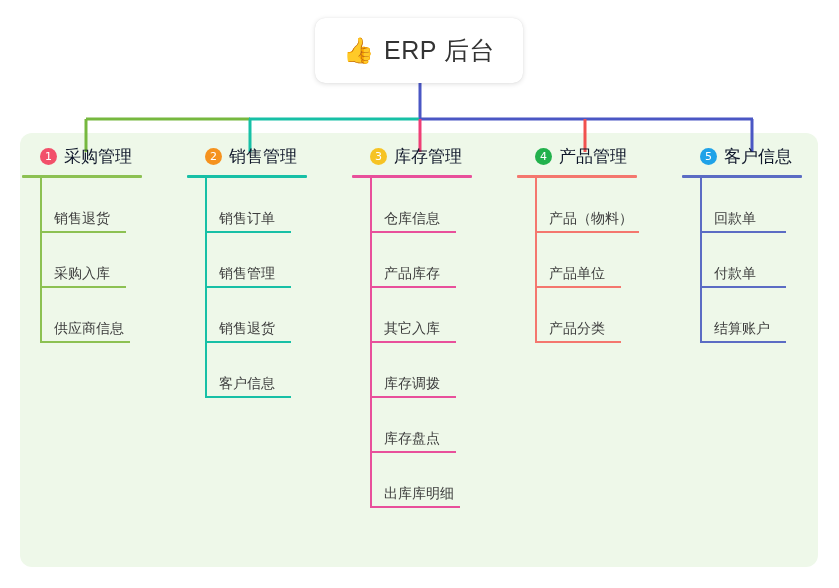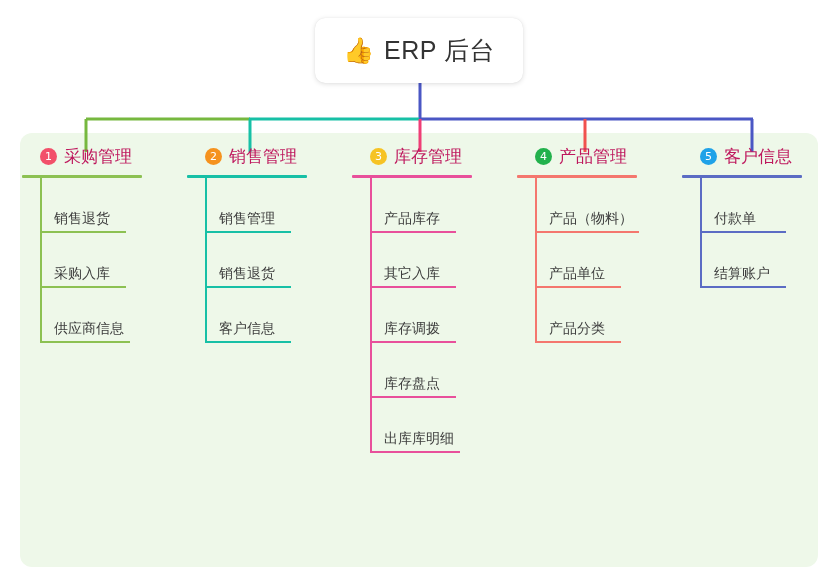--- a/index.html
+++ b/index.html
@@ -90,21 +90,21 @@
     border-radius: 50%;
     color: #ffffff;
     font-size: 11px;
     line-height: 17px;
     text-align: center;
     font-family: "DejaVu Sans", sans-serif;
     flex: 0 0 auto;
   }
   .col-title {
     font-size: 17px;
-    color: #be185d;
+    color: #0f172a;
     white-space: nowrap;
   }
   .col-rule {
     height: 3px;
     margin-top: 6px;
     border-radius: 1px;
   }
 
   .items {
     position: relative;
@@ -200,20 +200,25 @@
     </div>
   <div class="column" id="col-2">
       <div class="col-header">
         <span class="badge" style="background: rgb(245, 146, 30);">2</span>
         <span class="col-title">销售管理</span>
       </div>
       <div class="col-rule" style="background: rgb(23, 192, 166); width: 120px;"></div>
       <div class="items">
         <div class="item">
           <span class="item-spine" style="background: rgb(23, 192, 166);"></span>
+          <span class="item-label">销售订单</span>
+          <span class="item-rule" style="background: rgb(23, 192, 166); width: 86px;"></span>
+        </div>
+        <div class="item">
+          <span class="item-spine" style="background: rgb(23, 192, 166);"></span>
           <span class="item-label">销售管理</span>
           <span class="item-rule" style="background: rgb(23, 192, 166); width: 86px;"></span>
         </div>
         <div class="item">
           <span class="item-spine" style="background: rgb(23, 192, 166);"></span>
           <span class="item-label">销售退货</span>
           <span class="item-rule" style="background: rgb(23, 192, 166); width: 86px;"></span>
         </div>
         <div class="item">
           <span class="item-spine" style="background: rgb(23, 192, 166);"></span>
@@ -224,20 +229,25 @@
     </div>
   <div class="column" id="col-3">
       <div class="col-header">
         <span class="badge" style="background: rgb(246, 195, 36);">3</span>
         <span class="col-title">库存管理</span>
       </div>
       <div class="col-rule" style="background: rgb(232, 80, 155); width: 120px;"></div>
       <div class="items">
         <div class="item">
           <span class="item-spine" style="background: rgb(232, 80, 155);"></span>
+          <span class="item-label">仓库信息</span>
+          <span class="item-rule" style="background: rgb(232, 80, 155); width: 86px;"></span>
+        </div>
+        <div class="item">
+          <span class="item-spine" style="background: rgb(232, 80, 155);"></span>
           <span class="item-label">产品库存</span>
           <span class="item-rule" style="background: rgb(232, 80, 155); width: 86px;"></span>
         </div>
         <div class="item">
           <span class="item-spine" style="background: rgb(232, 80, 155);"></span>
           <span class="item-label">其它入库</span>
           <span class="item-rule" style="background: rgb(232, 80, 155); width: 86px;"></span>
         </div>
         <div class="item">
           <span class="item-spine" style="background: rgb(232, 80, 155);"></span>
@@ -282,20 +292,25 @@
     </div>
   <div class="column" id="col-5">
       <div class="col-header">
         <span class="badge" style="background: rgb(31, 162, 232);">5</span>
         <span class="col-title">客户信息</span>
       </div>
       <div class="col-rule" style="background: rgb(91, 108, 196); width: 120px;"></div>
       <div class="items">
         <div class="item">
           <span class="item-spine" style="background: rgb(91, 108, 196);"></span>
+          <span class="item-label">回款单</span>
+          <span class="item-rule" style="background: rgb(91, 108, 196); width: 86px;"></span>
+        </div>
+        <div class="item">
+          <span class="item-spine" style="background: rgb(91, 108, 196);"></span>
           <span class="item-label">付款单</span>
           <span class="item-rule" style="background: rgb(91, 108, 196); width: 86px;"></span>
         </div>
         <div class="item">
           <span class="item-spine" style="background: rgb(91, 108, 196);"></span>
           <span class="item-label">结算账户</span>
           <span class="item-rule" style="background: rgb(91, 108, 196); width: 86px;"></span>
         </div>
       </div>
     </div>

